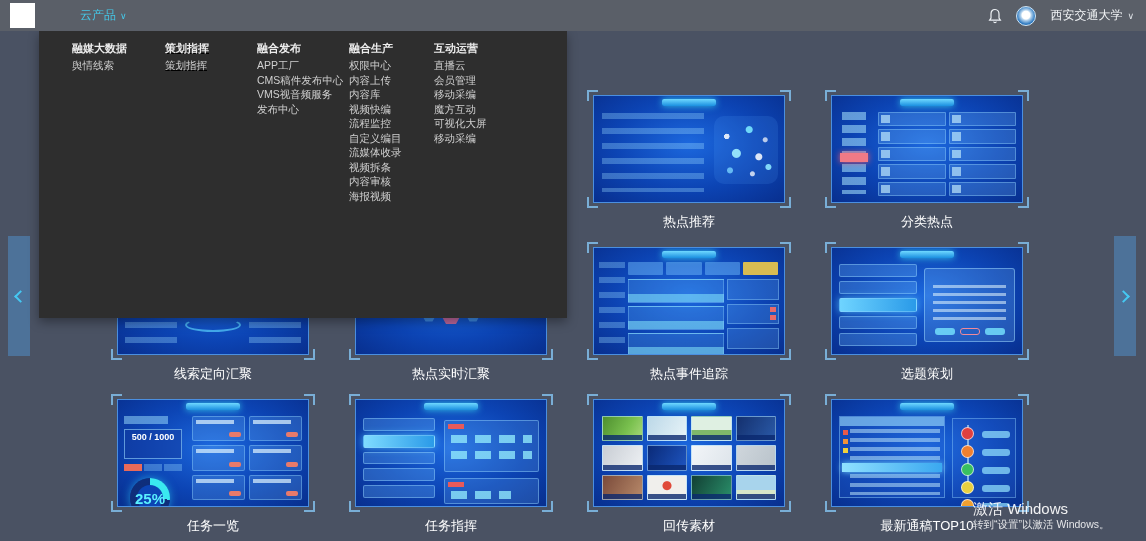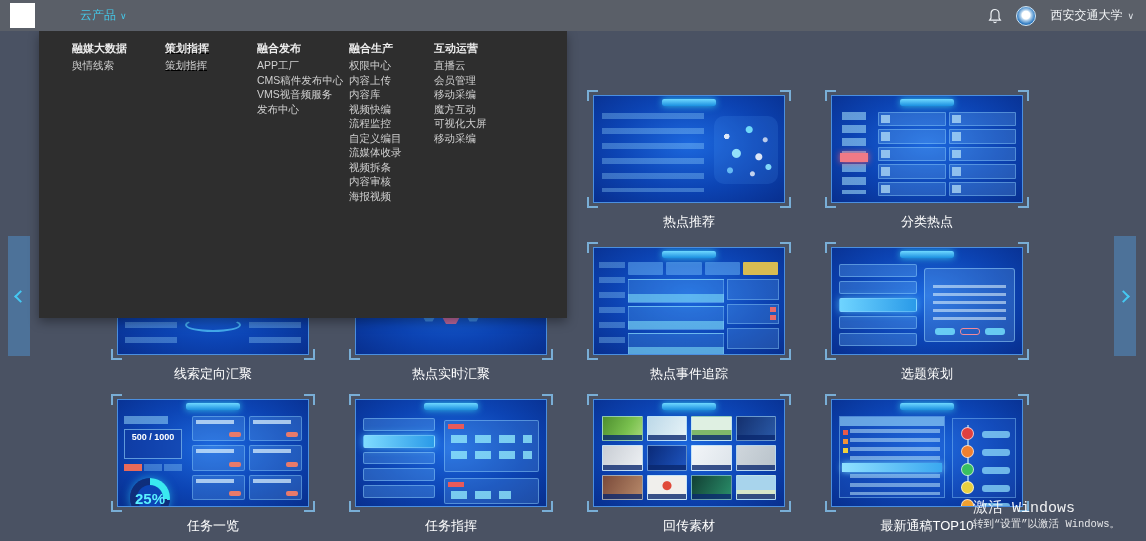--- a/index.html
+++ b/index.html
@@ -155,21 +155,21 @@
   .k10-right .vline { position:absolute; left:14px; top:6px; bottom:6px; width:2px; background:rgba(200,240,255,.6); }
   .k10-right .n { position:absolute; left:8px; width:13px; height:13px; border-radius:50%; border:1px solid rgba(255,255,255,.7); }
   .k10-right .n::after { content:''; position:absolute; left:20px; top:3px; width:28px; height:7px; border-radius:3px; background:rgba(150,230,255,.7); }
   .k10-right .n1 { top:8px;  background:#e04040; }
   .k10-right .n2 { top:26px; background:#f08030; }
   .k10-right .n3 { top:44px; background:#38c060; }
   .k10-right .n4 { top:62px; background:#e8d040; }
   .k10-right .n5 { top:80px; background:#f0a030; }
 
   
-  .watermark { position:absolute; left:973px; top:500px; z-index:70; color:rgba(255,255,255,.92);font-family:Liberation Mono, monospace; }
+  .watermark { position:absolute; left:973px; top:500px; z-index:70; color:rgba(255,255,255,.92); }
   .watermark .t1 { font-size:15px; line-height:17px; }
   .watermark .t2 { font-size:10.5px; line-height:14px; color:rgba(255,255,255,.85); }
 </style>
 </head>
 <body>
 
 <div class="topbar">
   <div class="logo"></div>
   <div class="prod-menu">
     <span>云产品</span>

